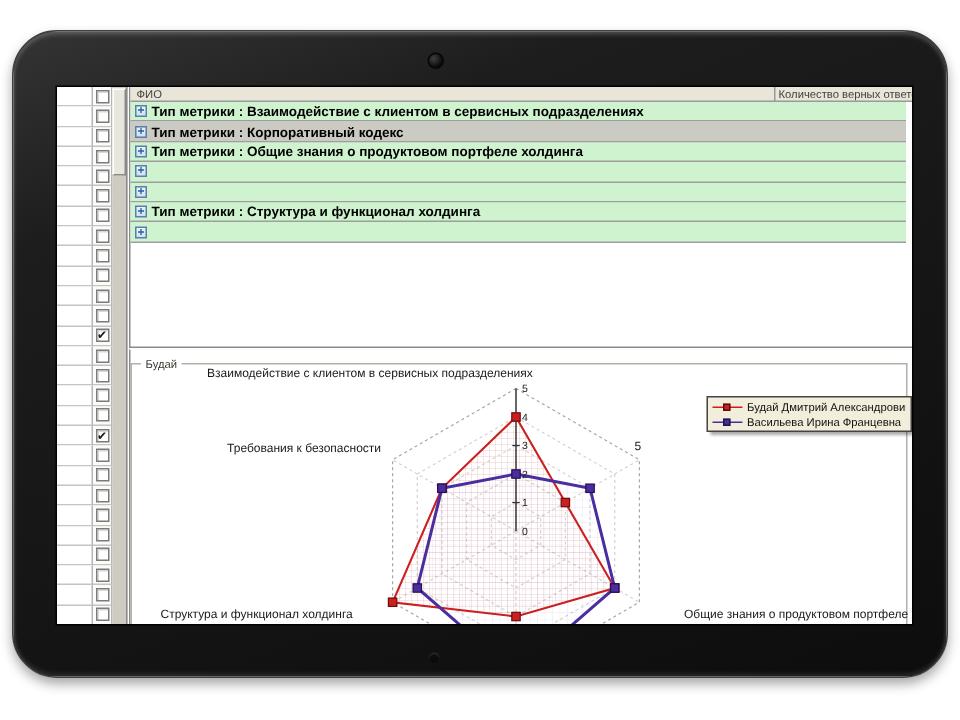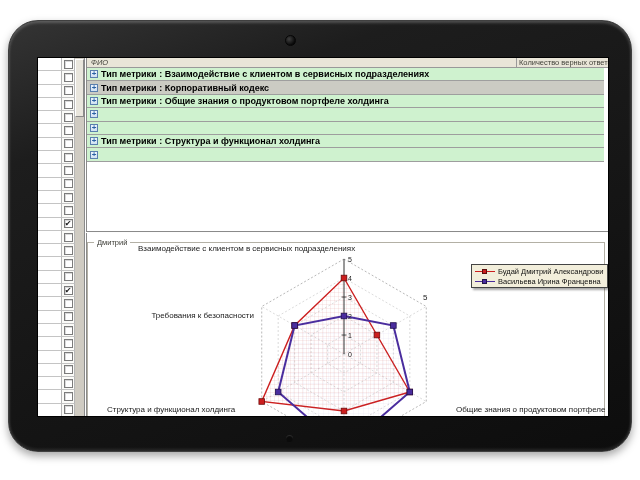--- a/index.html
+++ b/index.html
@@ -30,21 +30,21 @@
 
   
   .vscroll { position:absolute; left:37px; top:0; width:10px; height:358px; background:#cfcbc2; border-right:1px solid #8a8a8a; }
   .vthumb { position:absolute; left:0; top:1px; width:9px; height:58px; background:#e9e6dd;
     border-top:1px solid #fff; border-left:1px solid #fff; border-right:1px solid #8a8a8a; border-bottom:1px solid #8a8a8a; }
 
   
   .main { position:absolute; left:48px; top:0; width:522px; height:358px; background:#fff; border-left:1px solid #8a8a8a; }
   .lhead { position:relative; height:10px; background:#e9e5d8; border-bottom:1px solid #999; color:#43433b;
     font-size:7.5px; line-height:10px; }
-  .lhead .c1 { position:absolute; left:4px; top:0;font-style:italic; }
+  .lhead .c1 { position:absolute; left:4px; top:0; }
   .lhead .c2 { position:absolute; left:429px; top:0; width:92px; border-left:1px solid #999; padding-left:2px;
     white-space:nowrap; overflow:hidden; }
   .rows { position:absolute; left:0; top:10px; width:517px; }
   .mrow { height:13.4px; border-bottom:1px solid #9e9e9e; display:flex; align-items:center; padding-left:3px; gap:3px;
     font-size:9px; font-weight:bold; color:#000; white-space:nowrap; overflow:hidden; }
   .mrow.green { background:#cff2cf; }
   .mrow.sel { background:#cbcbc3; }
   .expicon { flex:0 0 auto; width:8px; height:8px; border:1px solid #5a7fae; background:linear-gradient(#eef5fc,#cfe0f2);
     color:#2a62a5; font-size:8px; line-height:6px; text-align:center; font-weight:bold; }
 
@@ -277,21 +277,21 @@
           <div class="mrow green">
             <span class="expicon">+</span>
           </div>
         </div>
     </div>
 
     <div class="panelline"></div>
     <div class="panelline2"></div>
 
     <div class="gbox">
-      <span class="gbox-label">Дмитрий</span>
+      <span class="gbox-label">Будай</span>
     </div>
 
     <svg class="radar" width="570" height="220" viewBox="0 0 570 220" id="radarSvg">
       <defs>
         <pattern id="hatchRed" width="4" height="4" patternUnits="userSpaceOnUse">
           <path d="M0 0H4M0 0V4" stroke="rgba(215,110,110,0.38)" stroke-width="0.6"></path>
         </pattern>
         <pattern id="hatchPur" width="5" height="5" patternUnits="userSpaceOnUse">
           <path d="M0 0H5M0 0V5" stroke="rgba(130,100,190,0.16)" stroke-width="0.6"></path>
         </pattern>
@@ -329,21 +329,21 @@
           <text x="310" y="128.5" font-size="7" fill="#222" font-family="Liberation Sans, sans-serif">0</text>
           <text x="310" y="109.5" font-size="7" fill="#222" font-family="Liberation Sans, sans-serif">1</text>
           <text x="310" y="90.5" font-size="7" fill="#222" font-family="Liberation Sans, sans-serif">2</text>
           <text x="310" y="71.5" font-size="7" fill="#222" font-family="Liberation Sans, sans-serif">3</text>
           <text x="310" y="52.5" font-size="7" fill="#222" font-family="Liberation Sans, sans-serif">4</text>
           <text x="310" y="33.5" font-size="7" fill="#222" font-family="Liberation Sans, sans-serif">5</text>
         </g>
     </svg>
 
     <div class="axlbl" style="left:100px; top:186px; width:412px; text-align:left;">Взаимодействие с клиентом в сервисных подразделениях</div>
-    <div class="axlbl" style="left:56px; top:236px; width:160px; text-align:right;margin-top:17px;">Требования к безопасности</div>
+    <div class="axlbl" style="left:56px; top:236px; width:160px; text-align:right;">Требования к безопасности</div>
     <div class="axlbl" style="left:385px; top:235px; width:14px;">5</div>
     <div class="axlbl" style="left:69px; top:347px; width:160px; ">Структура и функционал холдинга</div>
     <div class="axlbl" style="left:418px; top:347px; width:152px; white-space:nowrap; overflow:hidden;">Общие знания о продуктовом портфеле холдинг</div>
 
     <div class="legend">
       <div class="leg-entry">
         <span class="leg-swatch">
           <span class="leg-line" id="legline0" style="background: rgb(204, 31, 31);"></span>
             <span class="leg-sq" id="legsq0" style="background: rgb(204, 31, 31);"></span>
         </span>

